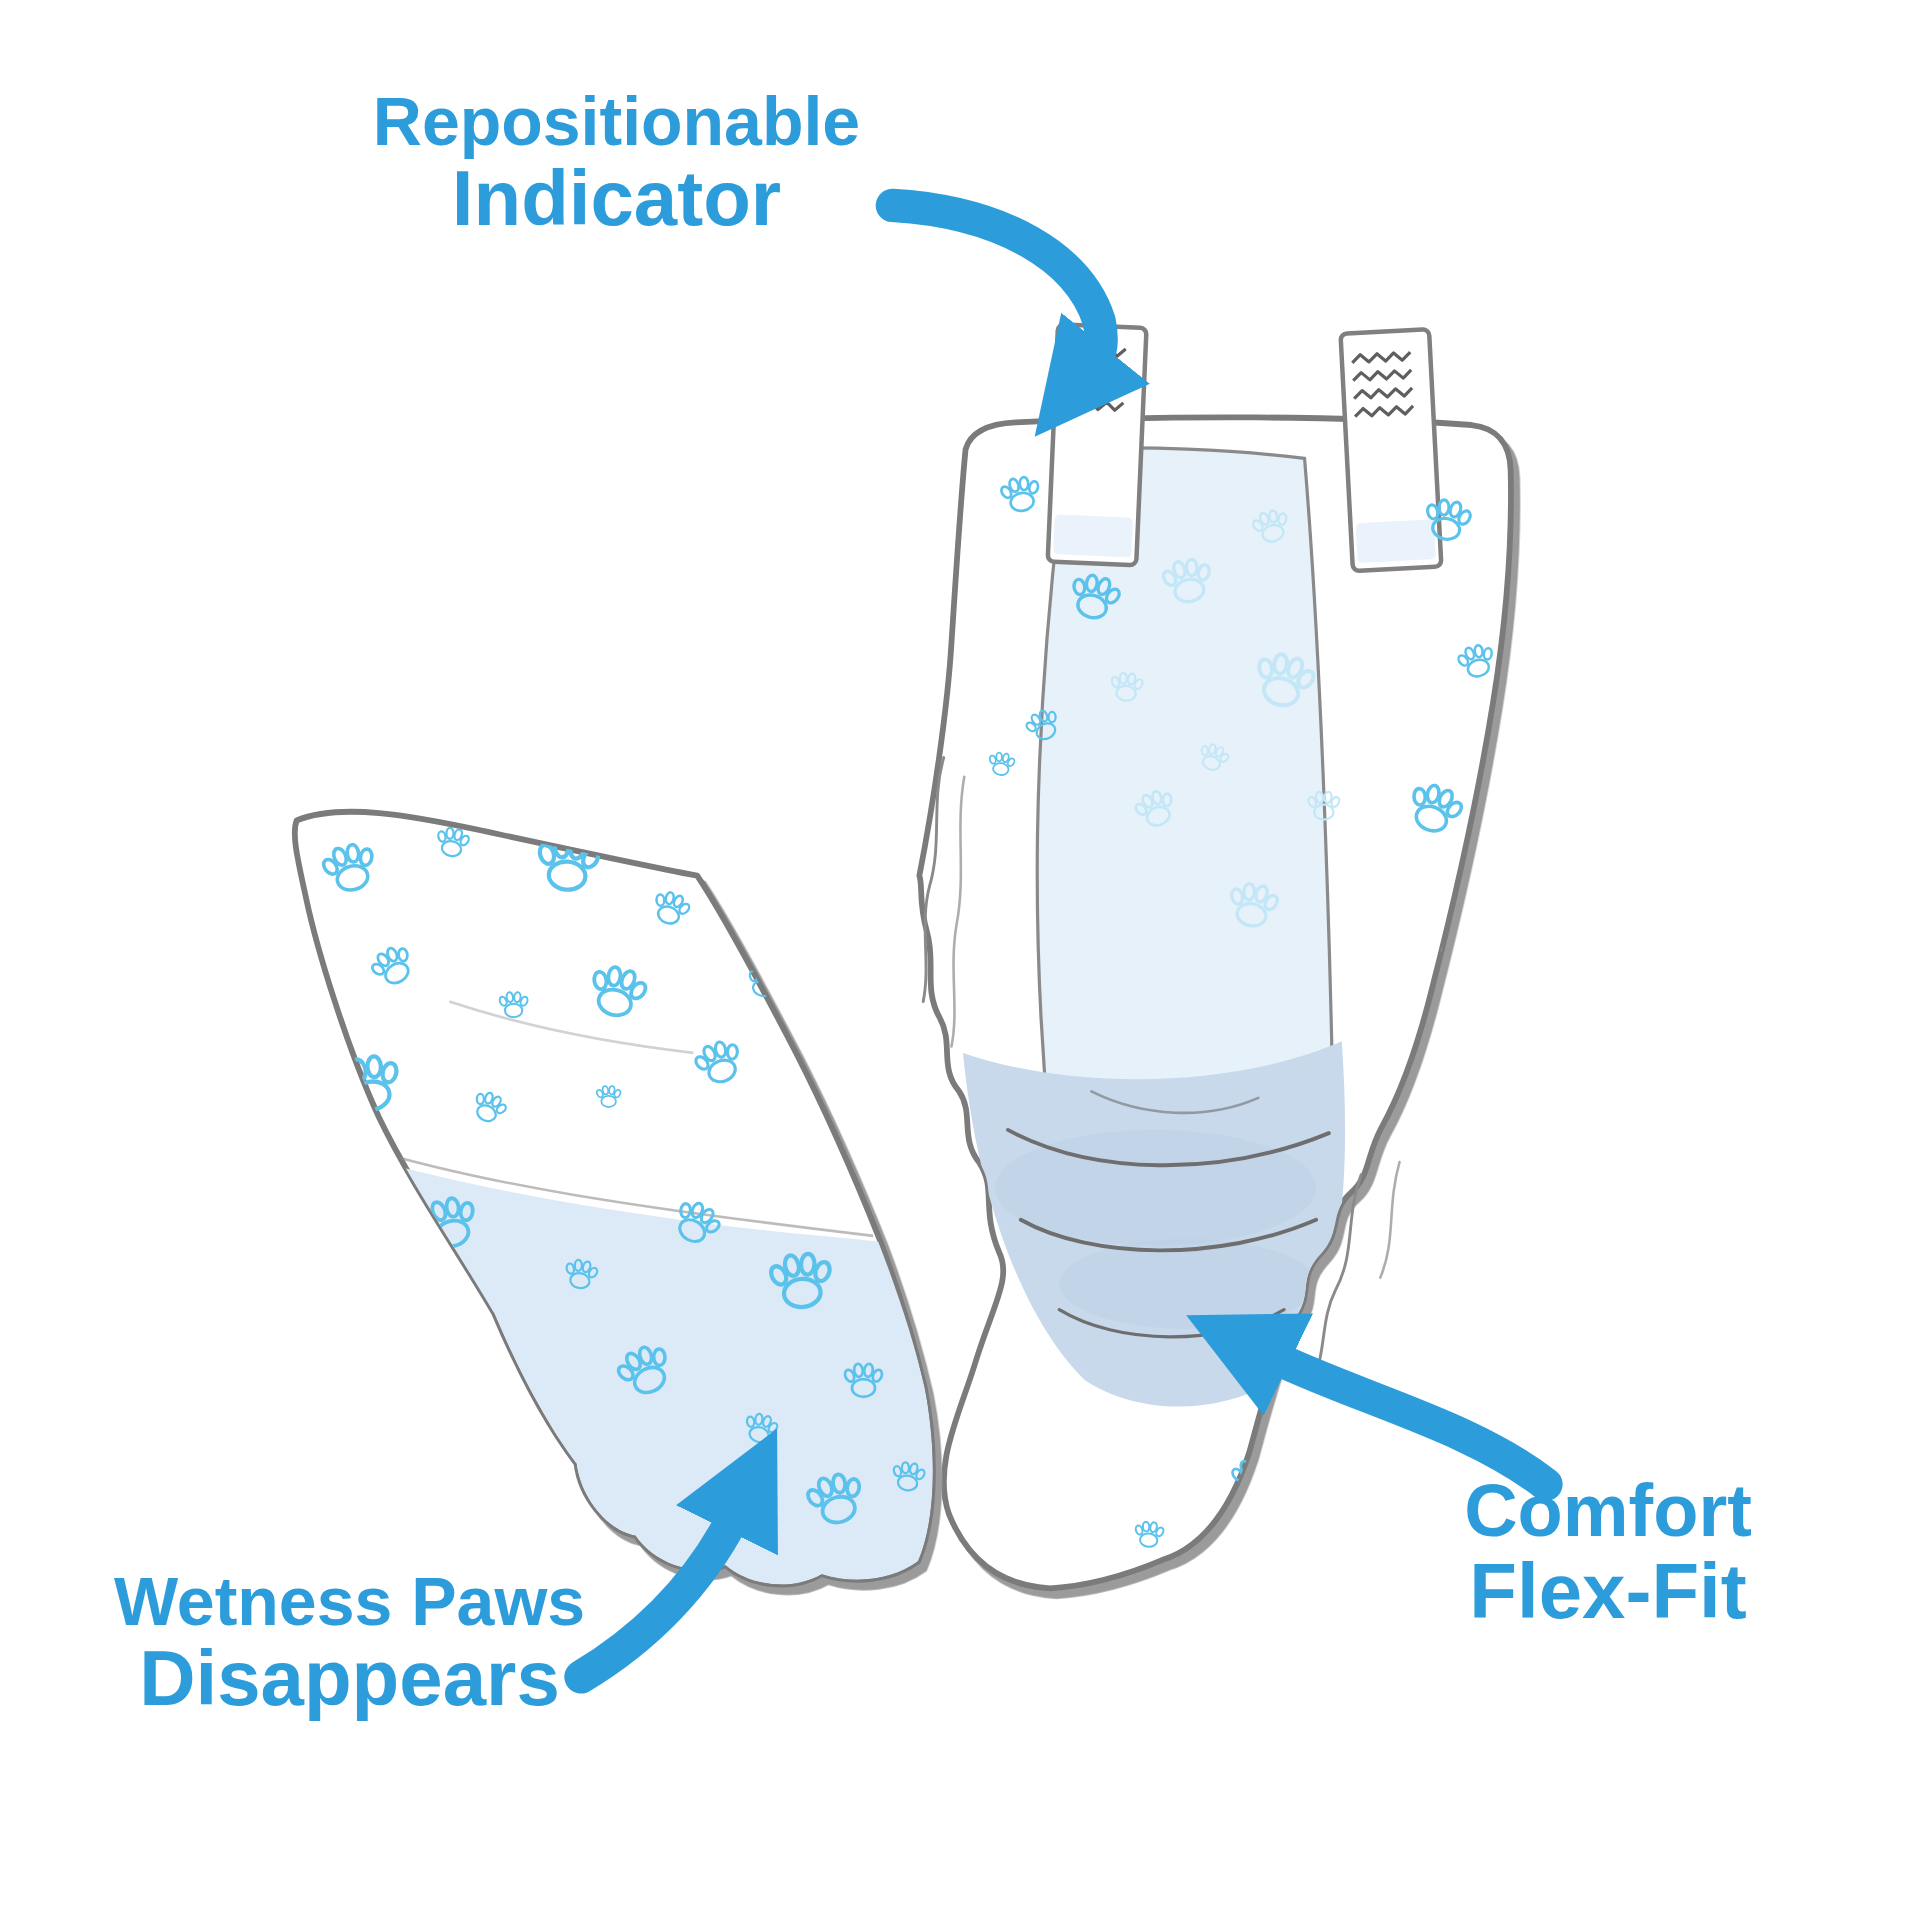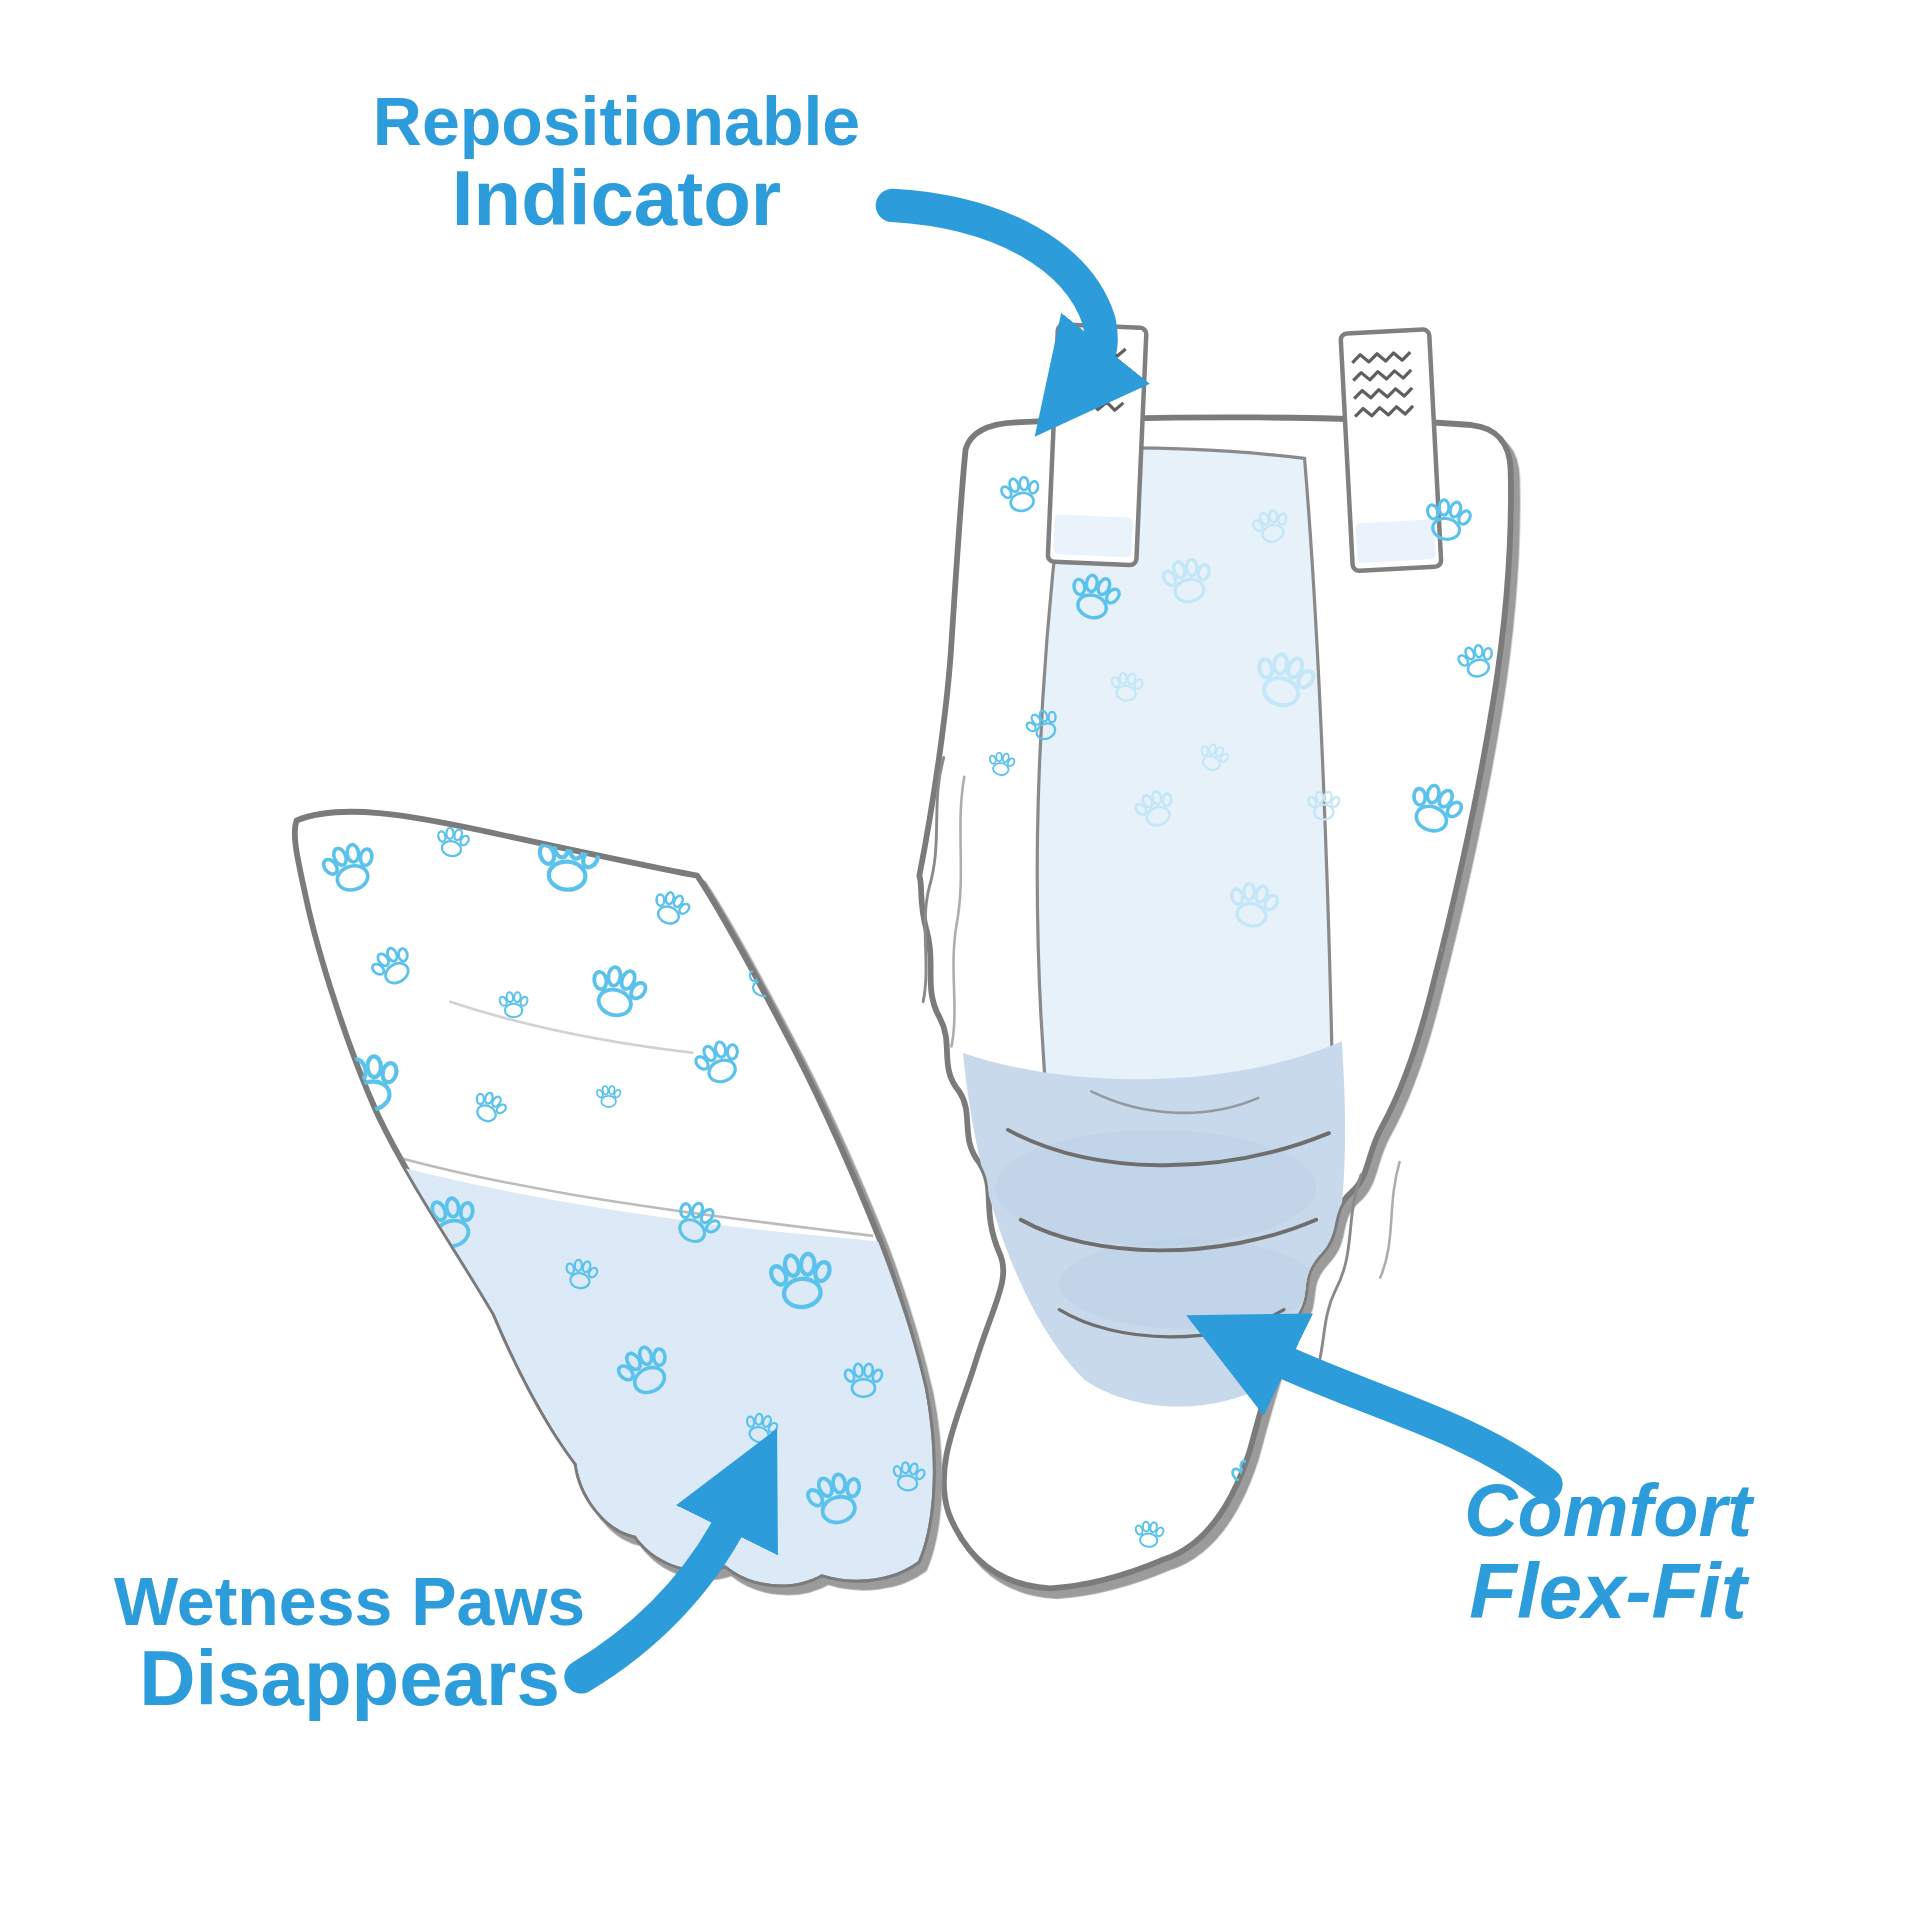--- a/index.html
+++ b/index.html
@@ -16,21 +16,21 @@
     text-align:center;
     color:var(--label-blue,#2D9CDB);
     font-weight:bold;
     line-height:1.06;
   }
   .callout .l1{font-size:68px;}
   .callout .l2,.callout .l3{font-size:78px;}
   .callout .note{font-size:33px;letter-spacing:1.9px;margin-top:11.6px;}
   .callout-fasteners{left:276px;top:85px;width:681px;}
   .callout-wetness{left:67px;top:1565px;width:565px;}
-  .callout-flexfit{left:1319px;top:1472px;width:578px;font-style:italic;}
+  .callout-flexfit{left:1319px;top:1472px;width:578px;}
   .callout-flexfit .l1{font-size:74px;}
 </style>
 </head>
 <body>
 
 <div class="stage">
 
   <svg width="1926" height="1926" viewBox="0 0 3000 3000" xmlns="http://www.w3.org/2000/svg">
 
     <defs>

